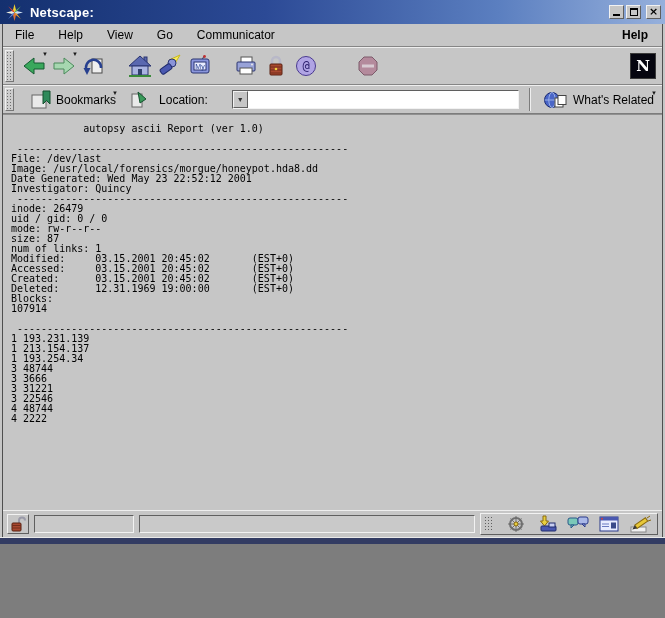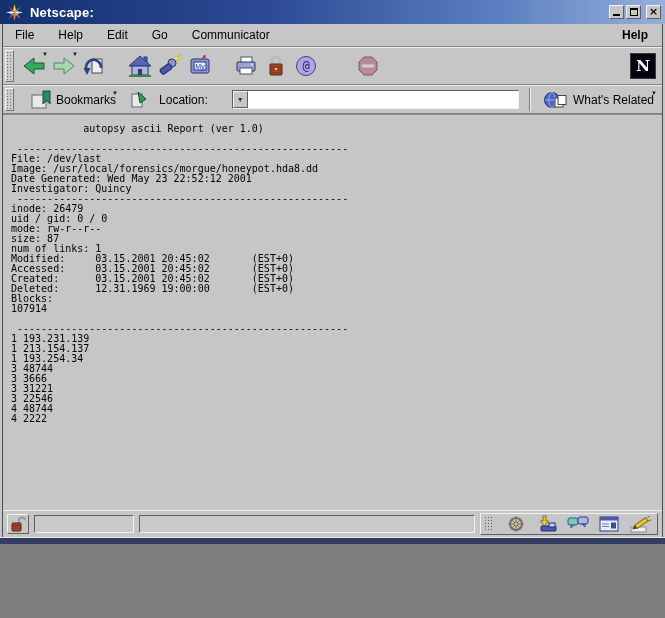--- a/index.html
+++ b/index.html
@@ -124,21 +124,21 @@
         <span class="glyph-close">×</span>
       </div>
   </div>
 
   <div class="frame">
   <div class="inner">
 
     <div class="menubar">
       <span class="menu-item">File</span>
       <span class="menu-item">Help</span>
-      <span class="menu-item">Edit</span>
+      <span class="menu-item">View</span>
       <span class="menu-item">Go</span>
       <span class="menu-item">Communicator</span>
       <span class="menu-item menu-help">Help</span>
     </div>
 
     <div class="toolbar">
       <div class="grip"></div>
 
       <div class="tb-btn">
         <svg width="26" height="24" viewBox="0 0 26 24">

